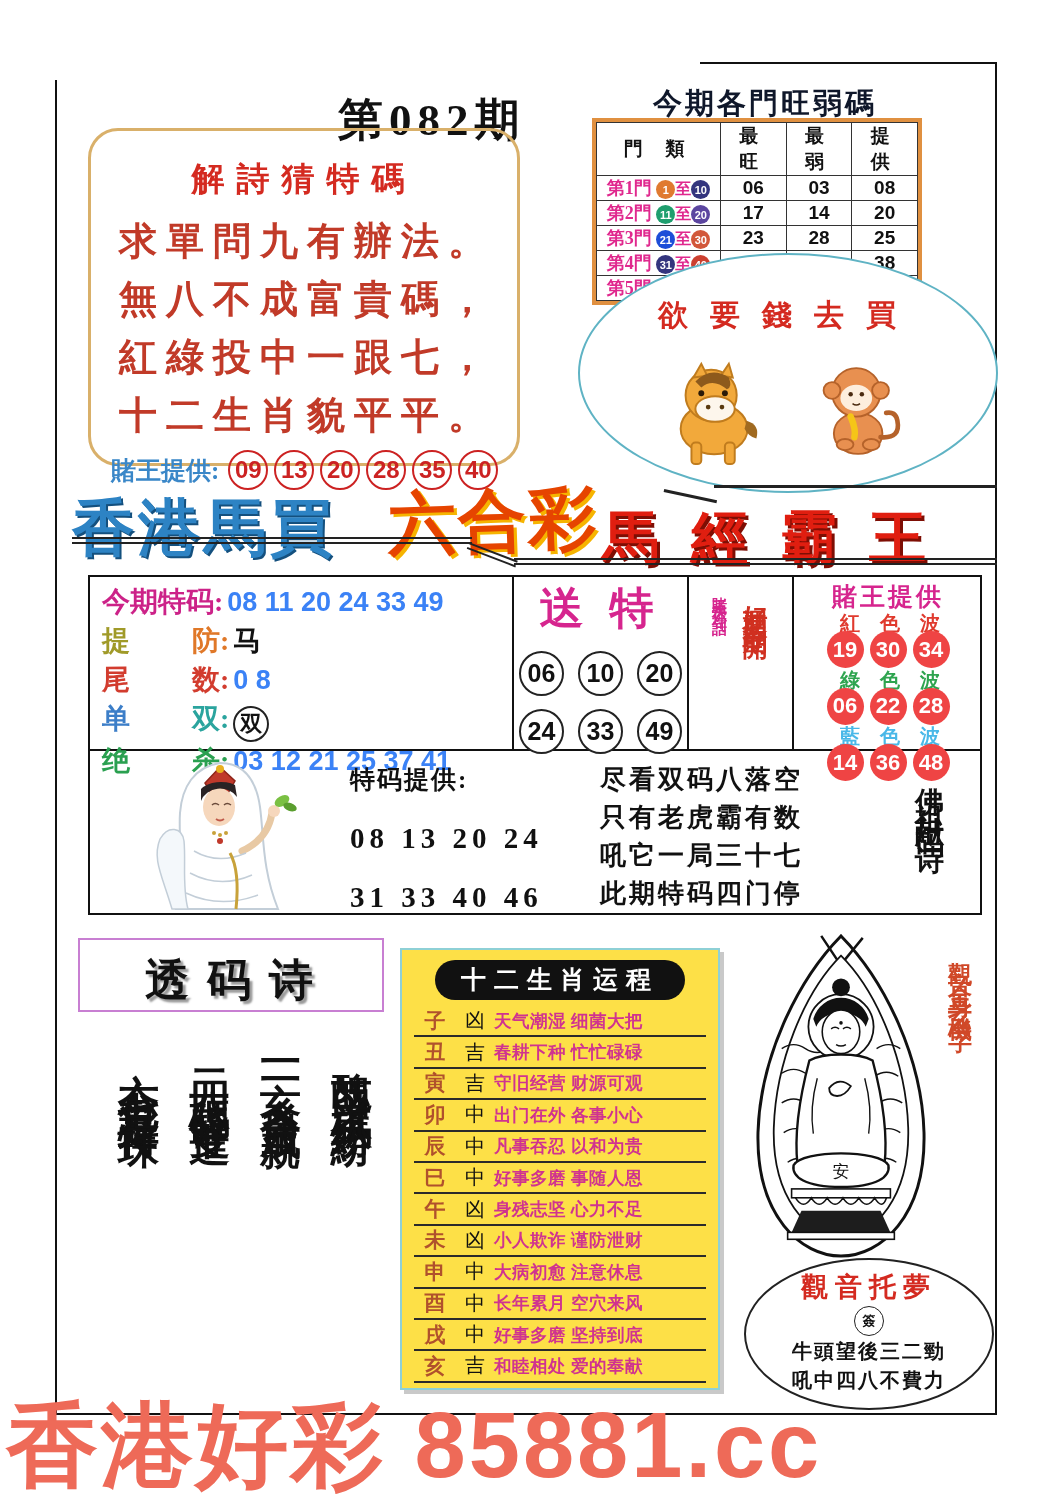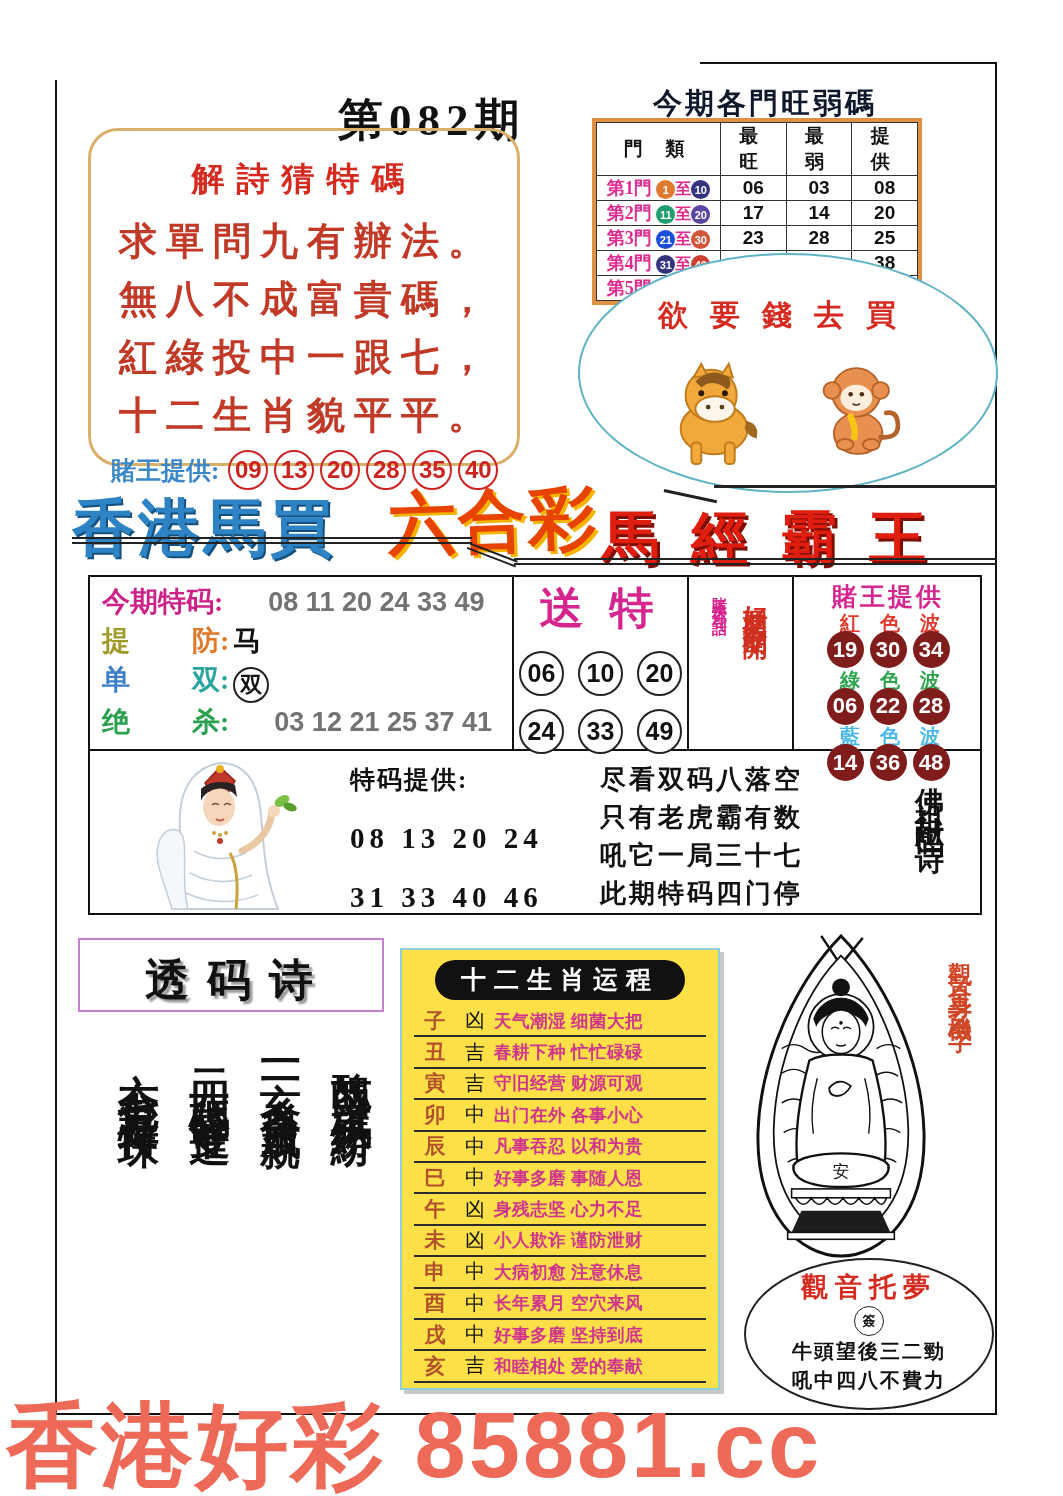--- a/index.html
+++ b/index.html
@@ -54,41 +54,41 @@
   .main-table { left:88px; top:575px; width:894px; height:340px; border:2.5px solid #111; }
   .vdiv { position:absolute; width:2px; background:#111; top:0; height:172px; }
   .hdiv { position:absolute; left:0; top:172px; width:100%; height:2px; background:#111; }
 
   .cell-special { position:absolute; left:12px; top:6px; width:405px; }
   .cs-line { line-height:33px; white-space:nowrap; }
   .lab { display:inline-block; font:700 28px "Liberation Serif", serif; }
   .lab-a { width:86px; }
   .l-magenta{color:#cc2288}.l-olive{color:#a09a28}.l-orange{color:#e07828}.l-red{color:#d23c2e}
   .l-blue{color:#3c7ec8}.l-teal{color:#2aa49e}.l-green{color:#2aa050}
-  .cs-val { font:700 27px "Liberation Sans", sans-serif; color:#737373;margin-left:41px; }
+  .cs-val { font:700 27px "Liberation Sans", sans-serif; color:#3b82f6; }
   .cs-val-serif { font:700 28px "Liberation Serif", serif; color:#111; }
   .circ-shuang { display:inline-flex; width:36px; height:36px; border:2px solid #222; border-radius:50%;
                  align-items:center; justify-content:center; font:700 22px "Liberation Serif", serif; color:#111; vertical-align:middle; }
 
   .cell-songte { position:absolute; left:424px; top:2px; width:173px; text-align:center; }
   .songte-title { color:#d6258e; font:900 44px "Liberation Serif", serif; letter-spacing:26px; padding-left:18px; }
   .songte-row { display:flex; justify-content:center; gap:14px; margin-top:13px; }
   .scir { display:inline-flex; width:45px; height:45px; border:2px solid #222; border-radius:50%; background:#fff;
           font:700 25px "Liberation Sans", sans-serif; color:#111; align-items:center; justify-content:center; }
 
   .cell-quote { position:absolute; left:601px; top:8px; width:99px; height:160px; display:flex; justify-content:center; gap:10px; }
   .quote-caption { writing-mode:vertical-rl; font:700 15px "Liberation Serif", serif; color:#d6258e; letter-spacing:4px; }
   .quote-text { writing-mode:vertical-rl; font:700 25px "Liberation Serif", serif; color:#d03020; letter-spacing:5px; }
 
   .cell-waves { position:absolute; left:704px; top:3px; width:188px; text-align:center; }
   .waves-title { color:#d6258e; font:700 25px "Liberation Serif", serif; letter-spacing:3px; }
   .wave-label { font:700 20px "Liberation Serif", serif; letter-spacing:20px; line-height:21px; padding-left:24px; }
   .w-red{color:#e03a2e}.w-green{color:#2ea44f}.w-blue{color:#49b8e8}
   .balls { margin-top:-3px; line-height:36px; }
-  .ball { display:inline-flex; width:37px; height:37px; background:#7f1d1d; border-radius:50%; color:#fff;
+  .ball { display:inline-flex; width:37px; height:37px; background:#ef4444; border-radius:50%; color:#fff;
           font:700 22px "Liberation Sans", sans-serif; align-items:center; justify-content:center; margin:0 1px; }
 
   .row-guanyin { position:absolute; left:0; top:176px; width:890px; height:162px; display:flex; }
   .gy-svg-wrap { width:260px; padding:2px 0 0 12px; }
   .tema-block { width:250px; padding-top:10px; }
   .tema-label { font:700 25px "Liberation Serif", serif; color:#111; letter-spacing:2px; }
   .tema-nums { font:700 29px "Liberation Serif", serif; color:#111; letter-spacing:5px; margin-top:26px; }
   .fo-poem { width:290px; padding-top:8px; }
   .fo-line { font:600 26px "Liberation Serif", serif; color:#111; line-height:38px; letter-spacing:3px; white-space:nowrap; }
   .fo-vert { width:80px; display:flex; justify-content:center; }
@@ -257,20 +257,25 @@
       <div class="cs-line">
         <span class="lab l-magenta">今期特码:</span>
         <span class="cs-val">08 11 20 24 33 49</span>
       </div>
       <div class="cs-line">
         <span class="lab lab-a l-olive">提</span>
         <span class="lab l-orange">防:</span>
         <span class="cs-val-serif">马</span>
       </div>
       <div class="cs-line">
+        <span class="lab lab-a l-red">尾</span>
+        <span class="lab l-red">数:</span>
+        <span class="cs-val">0 8</span>
+      </div>
+      <div class="cs-line">
         <span class="lab lab-a l-blue">单</span>
         <span class="lab l-teal">双:</span>
         <span class="circ-shuang">双</span>
       </div>
       <div class="cs-line">
         <span class="lab lab-a l-green">绝</span>
         <span class="lab l-green">杀:</span>
         <span class="cs-val">03 12 21 25 37 41</span>
       </div>
     </div>

